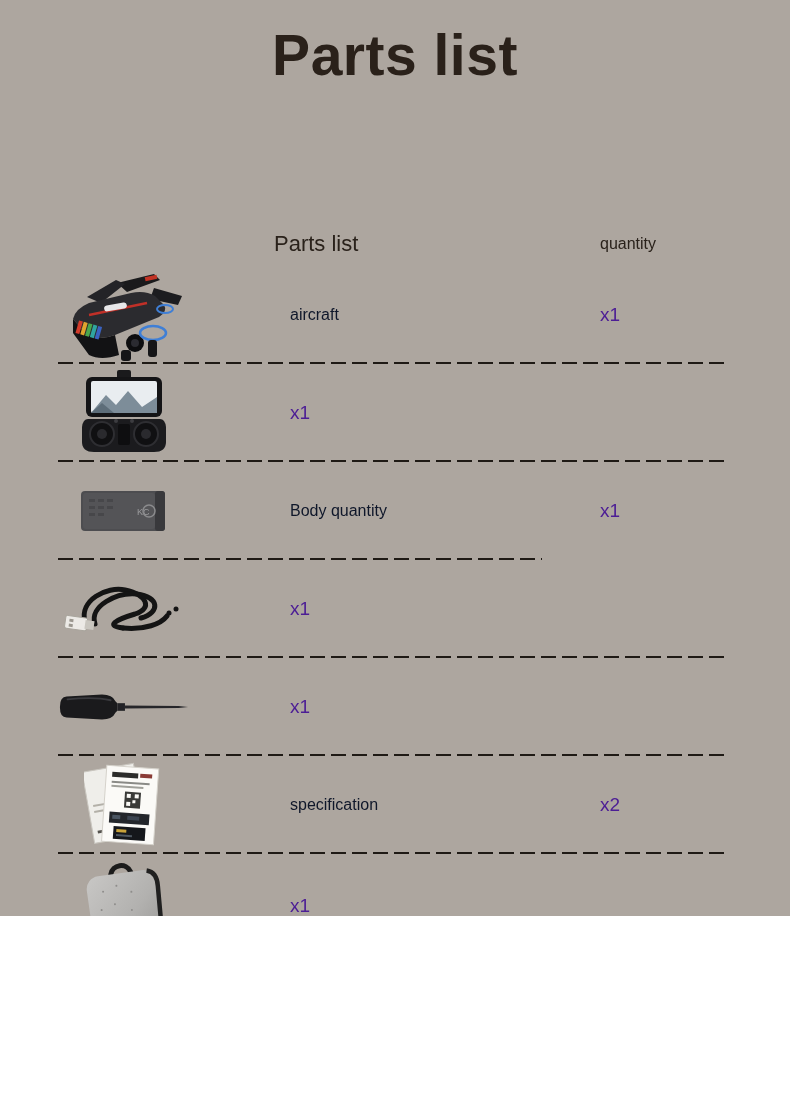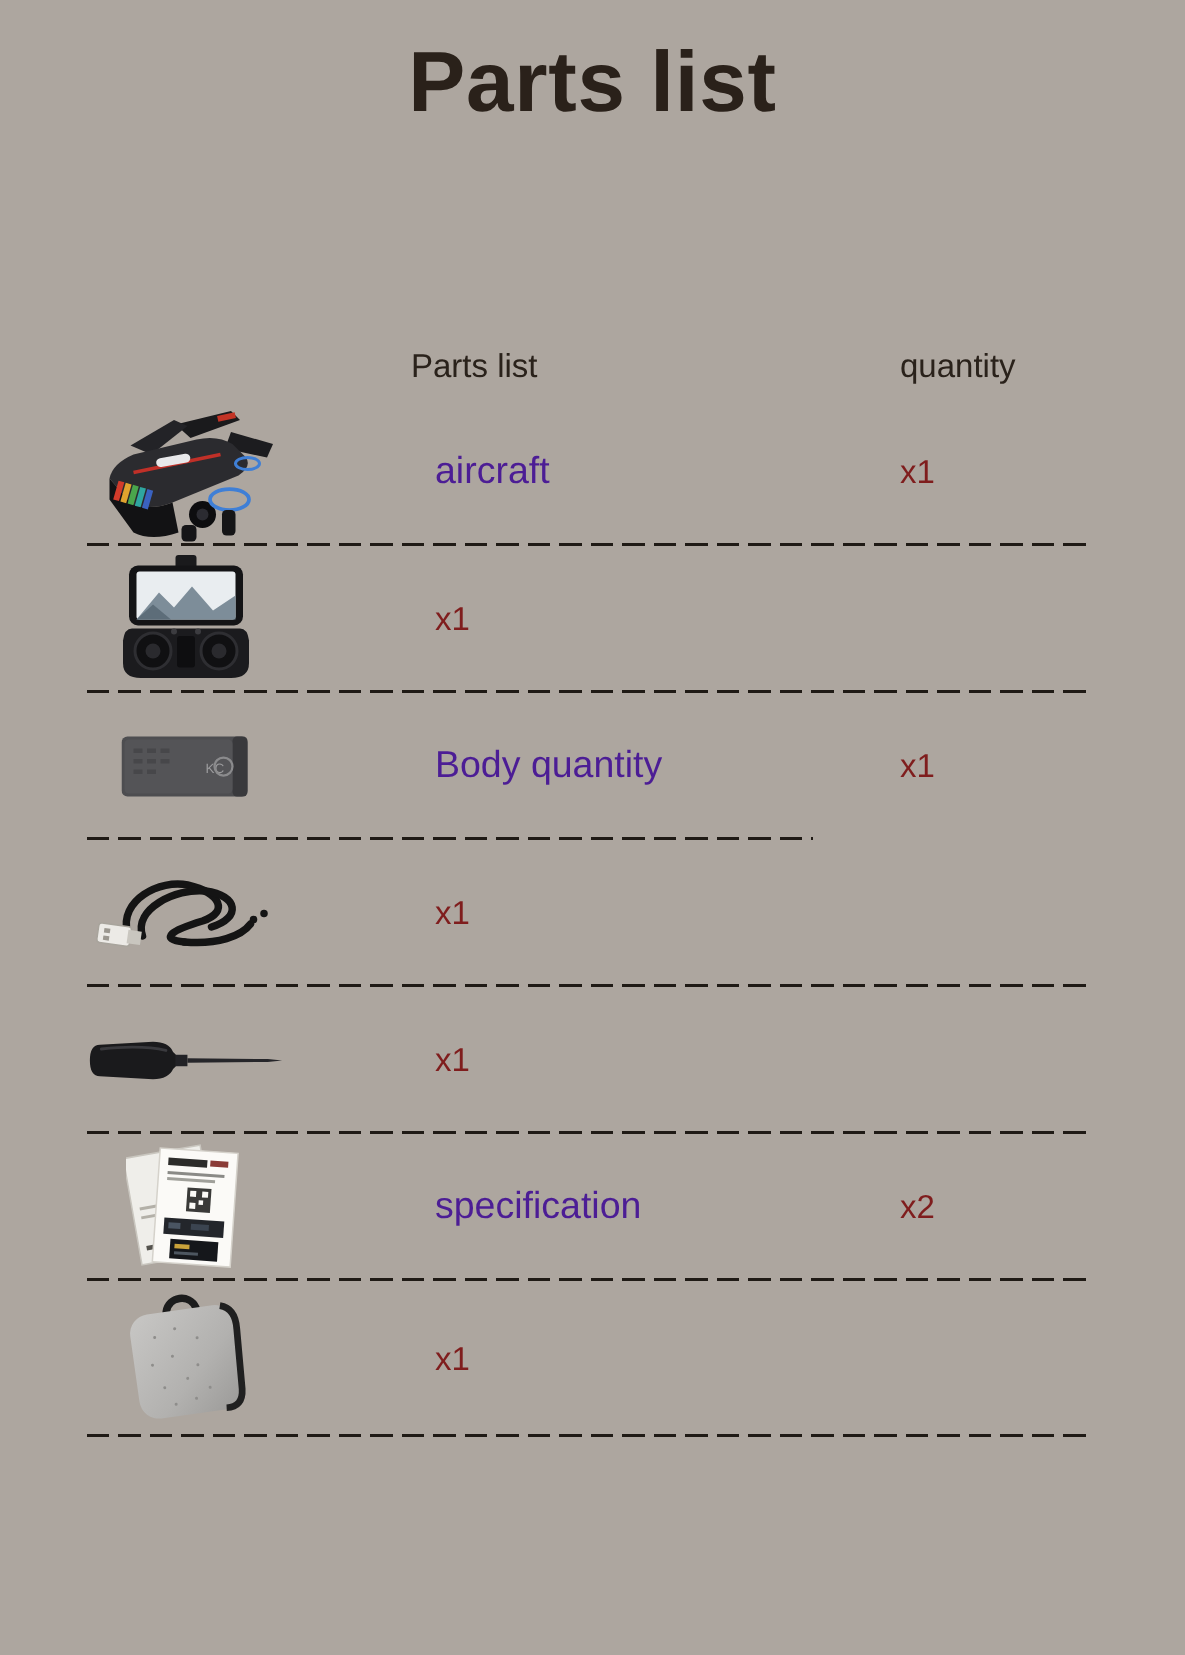--- a/index.html
+++ b/index.html
@@ -1,21 +1,21 @@
 <!DOCTYPE html>
 <html><head>
 <meta charset="utf-8">
 <style>
   * { margin: 0; padding: 0; box-sizing: border-box; }
   html, body { width: 790px; }
   body { font-family: "Liberation Sans", sans-serif; }
   .page {
     position: relative;
     width: 790px;
-    height: 1103px;
+    height: 916px;
     background: #ada69f;
     color: #29211b;
     overflow: hidden;
   }
   .page-title {
     padding-top: 24px;
     text-align: center;
     font-size: 57px;
     font-weight: 600;
     letter-spacing: 0.5px;
@@ -34,39 +34,39 @@
     height: 44px;
   }
   .header-parts {
     grid-column: 2;
     font-size: 22px;
     margin-left: -16px;
     color: #2a221b;
   }
   .header-qty {
     grid-column: 3;
-    font-size: 22px;
+    font-size: 16px;
     color: #2a221b;
   }
   .row {
     position: relative;
     display: grid;
     grid-template-columns: 232px 310px 1fr;
     align-items: center;
     height: 98px;
   }
   .row.last { height: 104px; }
   .img-box {
     width: 132px;
     display: flex;
     justify-content: center;
     align-items: flex-end;
   }
-  .label { font-size: 25px; color: #4c1d95; }
-  .qty   { font-size: 22px; color: #7f1d1d; }
+  .label { font-size: 16px; color: #0f172a; }
+  .qty   { font-size: 19px; color: #4c1d95; }
   .sep {
     position: absolute;
     bottom: 0;
     left: 0;
     width: 667px;
     height: 2px;
     background: repeating-linear-gradient(to right, #1f1a15 0 15px, transparent 15px 21px);
   }
   .sep.short { width: 484px; }
 </style>

